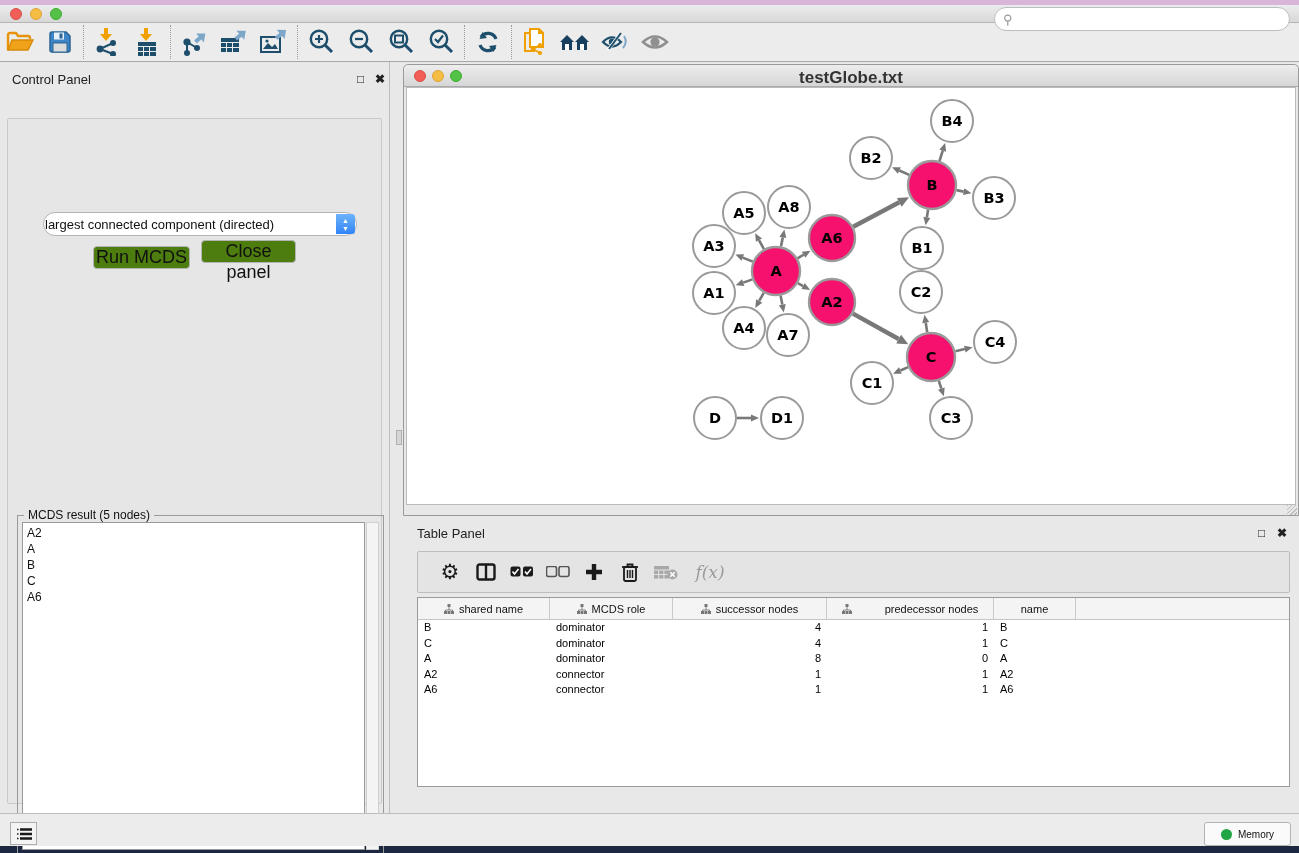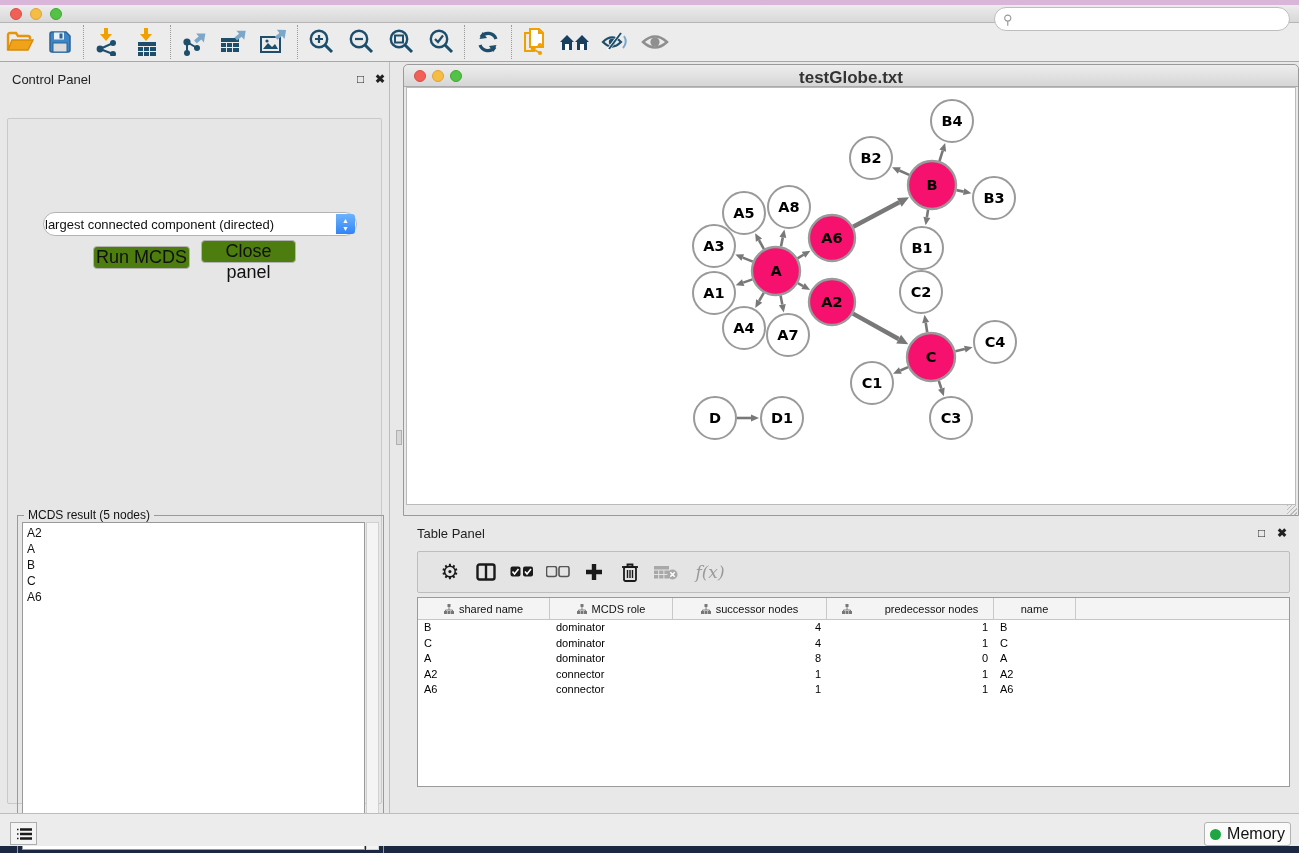--- a/index.html
+++ b/index.html
@@ -64,21 +64,21 @@
   .dtable { position:absolute; left:26px; right:9px; top:81px; height:190px; background:#fff; border:1px solid #9a9a9a; overflow:hidden; }
   .dt-header { display:flex; height:22px; background:#f4f4f4; border-bottom:1px solid #c6c6c6; }
   .dt-h { display:flex; align-items:center; justify-content:center; gap:5px; font-size:11px; color:#111; border-right:1px solid #c9c9c9; height:22px; }
   .dt-row { display:flex; height:15.6px; font-size:11px; color:#000; }
   .dt-c { padding:1px 6px 0 6px; white-space:nowrap; overflow:hidden; }
   .bottom-tabs { position:absolute; left:0; right:0; top:273px; display:flex; justify-content:center; }
 
   
   .statusbar { left:0; top:813px; width:1299px; height:33px; background:#ececec; border-top:1px solid #bdbdbd; }
   .list-btn { position:absolute; left:10px; top:8px; width:27px; height:23px; background:#f4f4f4; border:1px solid #adadad; display:flex; align-items:center; justify-content:center; }
-  .mem-btn { position:absolute; right:8px; top:8px; width:87px; height:24px; background:#fafafa; border:1px solid #b3b3b3; border-radius:3px; display:flex; align-items:center; justify-content:center; gap:6px; font-size:16px; color:#111; }
+  .mem-btn { position:absolute; right:8px; top:8px; width:87px; height:24px; background:#fafafa; border:1px solid #b3b3b3; border-radius:3px; display:flex; align-items:center; justify-content:center; gap:6px; font-size:10px; color:#111; }
   .mem-dot { width:11px; height:11px; border-radius:50%; background:#1fa543; }
 </style>
 </head>
 <body>
 
 <div class="abs desktop-top"></div>
 <div class="abs desktop-bottom"></div>
 
 <div class="abs titlebar">
   <span class="tl r"></span>

